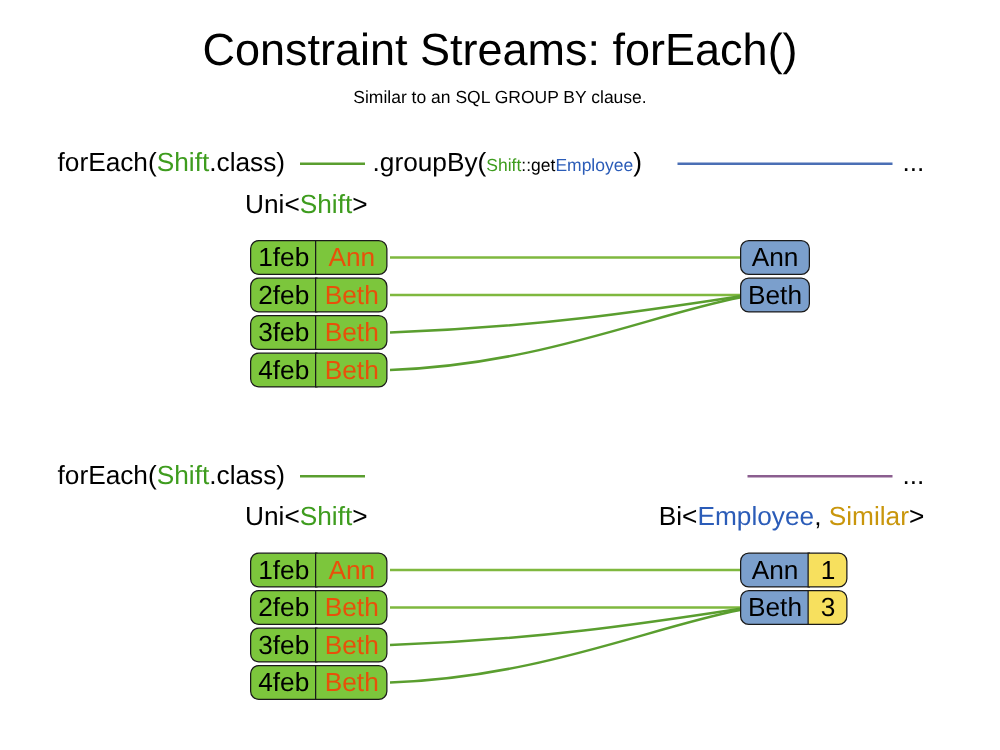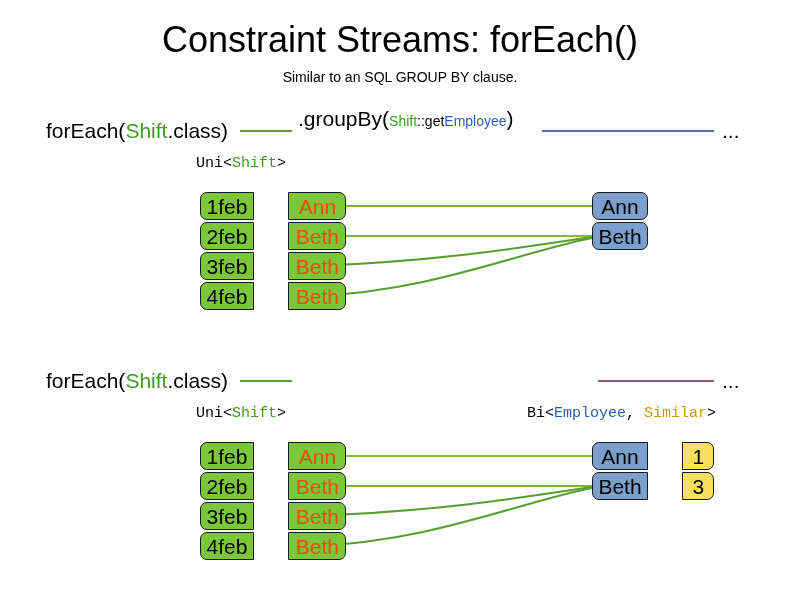--- a/index.html
+++ b/index.html
@@ -52,25 +52,24 @@
   .codeline .sm {
     font-size: 14px;
   }
   .tk-shift   { color: #3e9c1e; }
   .tk-emp     { color: #2b5cb8; }
   .tk-count   { color: #d8a317; }
   .tk-int     { color: #c9960c; }
   .tk-black   { color: #000000; }
 
   .typelabel {
-    font-size: 15px;
+    font-size: 21px;
     line-height: 24px;
     white-space: nowrap;
     color: #000;
-    font-family: Liberation Mono, monospace;
   }
 
   .dots {
     font-size: 21px;
     line-height: 26px;
     color: #000;
   }
 
   
   .rule {
@@ -78,21 +77,20 @@
     border-top: 2px solid #000;
   }
   .rule-green  { border-top-color: #5a9e2f; }
   .rule-blue   { border-top-color: #4a6fb5; }
   .rule-purple { border-top-color: #8b5e8f; }
 
   
   .cellrow {
     display: flex;
     align-items: stretch;
-    gap: 36px;
   }
   .cell {
     box-sizing: border-box;
     border: 1.6px solid #1a1a1a;
     border-radius: 7px;
     display: flex;
     align-items: center;
     justify-content: center;
     font-size: 21px;
     line-height: 21px;
@@ -164,21 +162,21 @@
     </g>
   </svg>
 
   <div class="abs" id="title">Constraint Streams: forEach()</div>
   <div class="abs" id="subtitle">Similar to an SQL GROUP BY clause.</div>
 
   <div class="abs codeline" style="left:46px; top:118px;"><span>forEach(</span><span class="tk-shift">Shift</span><span>.class)</span></div>
 
   <div class="abs rule rule-green" style="left:240px; top:130px; width:52px;"></div>
 
-  <div class="abs codeline" style="left:298px; top:106px;"><span>.groupBy(</span><span class="sm tk-shift">Shift</span><span class="sm tk-black">::get</span><span class="sm tk-emp">Employee</span><span>)</span></div>
+  <div class="abs codeline" style="left:298px; top:118px;"><span>.groupBy(</span><span class="sm tk-shift">Shift</span><span class="sm tk-black">::get</span><span class="sm tk-emp">Employee</span><span>)</span></div>
 
   <div class="abs rule rule-blue" style="left:542px; top:130px; width:172px;"></div>
 
   <div class="abs dots" style="left:722px; top:118px;">...</div>
 
   <div class="abs typelabel" style="left:196px; top:152px;"><span>Uni&lt;</span><span class="tk-shift">Shift</span><span>&gt;</span></div>
 
 
   <div class="abs cellrow" style="left:200px; top:192px;">
     <div class="cell cell-shiftdate">1feb</div>

